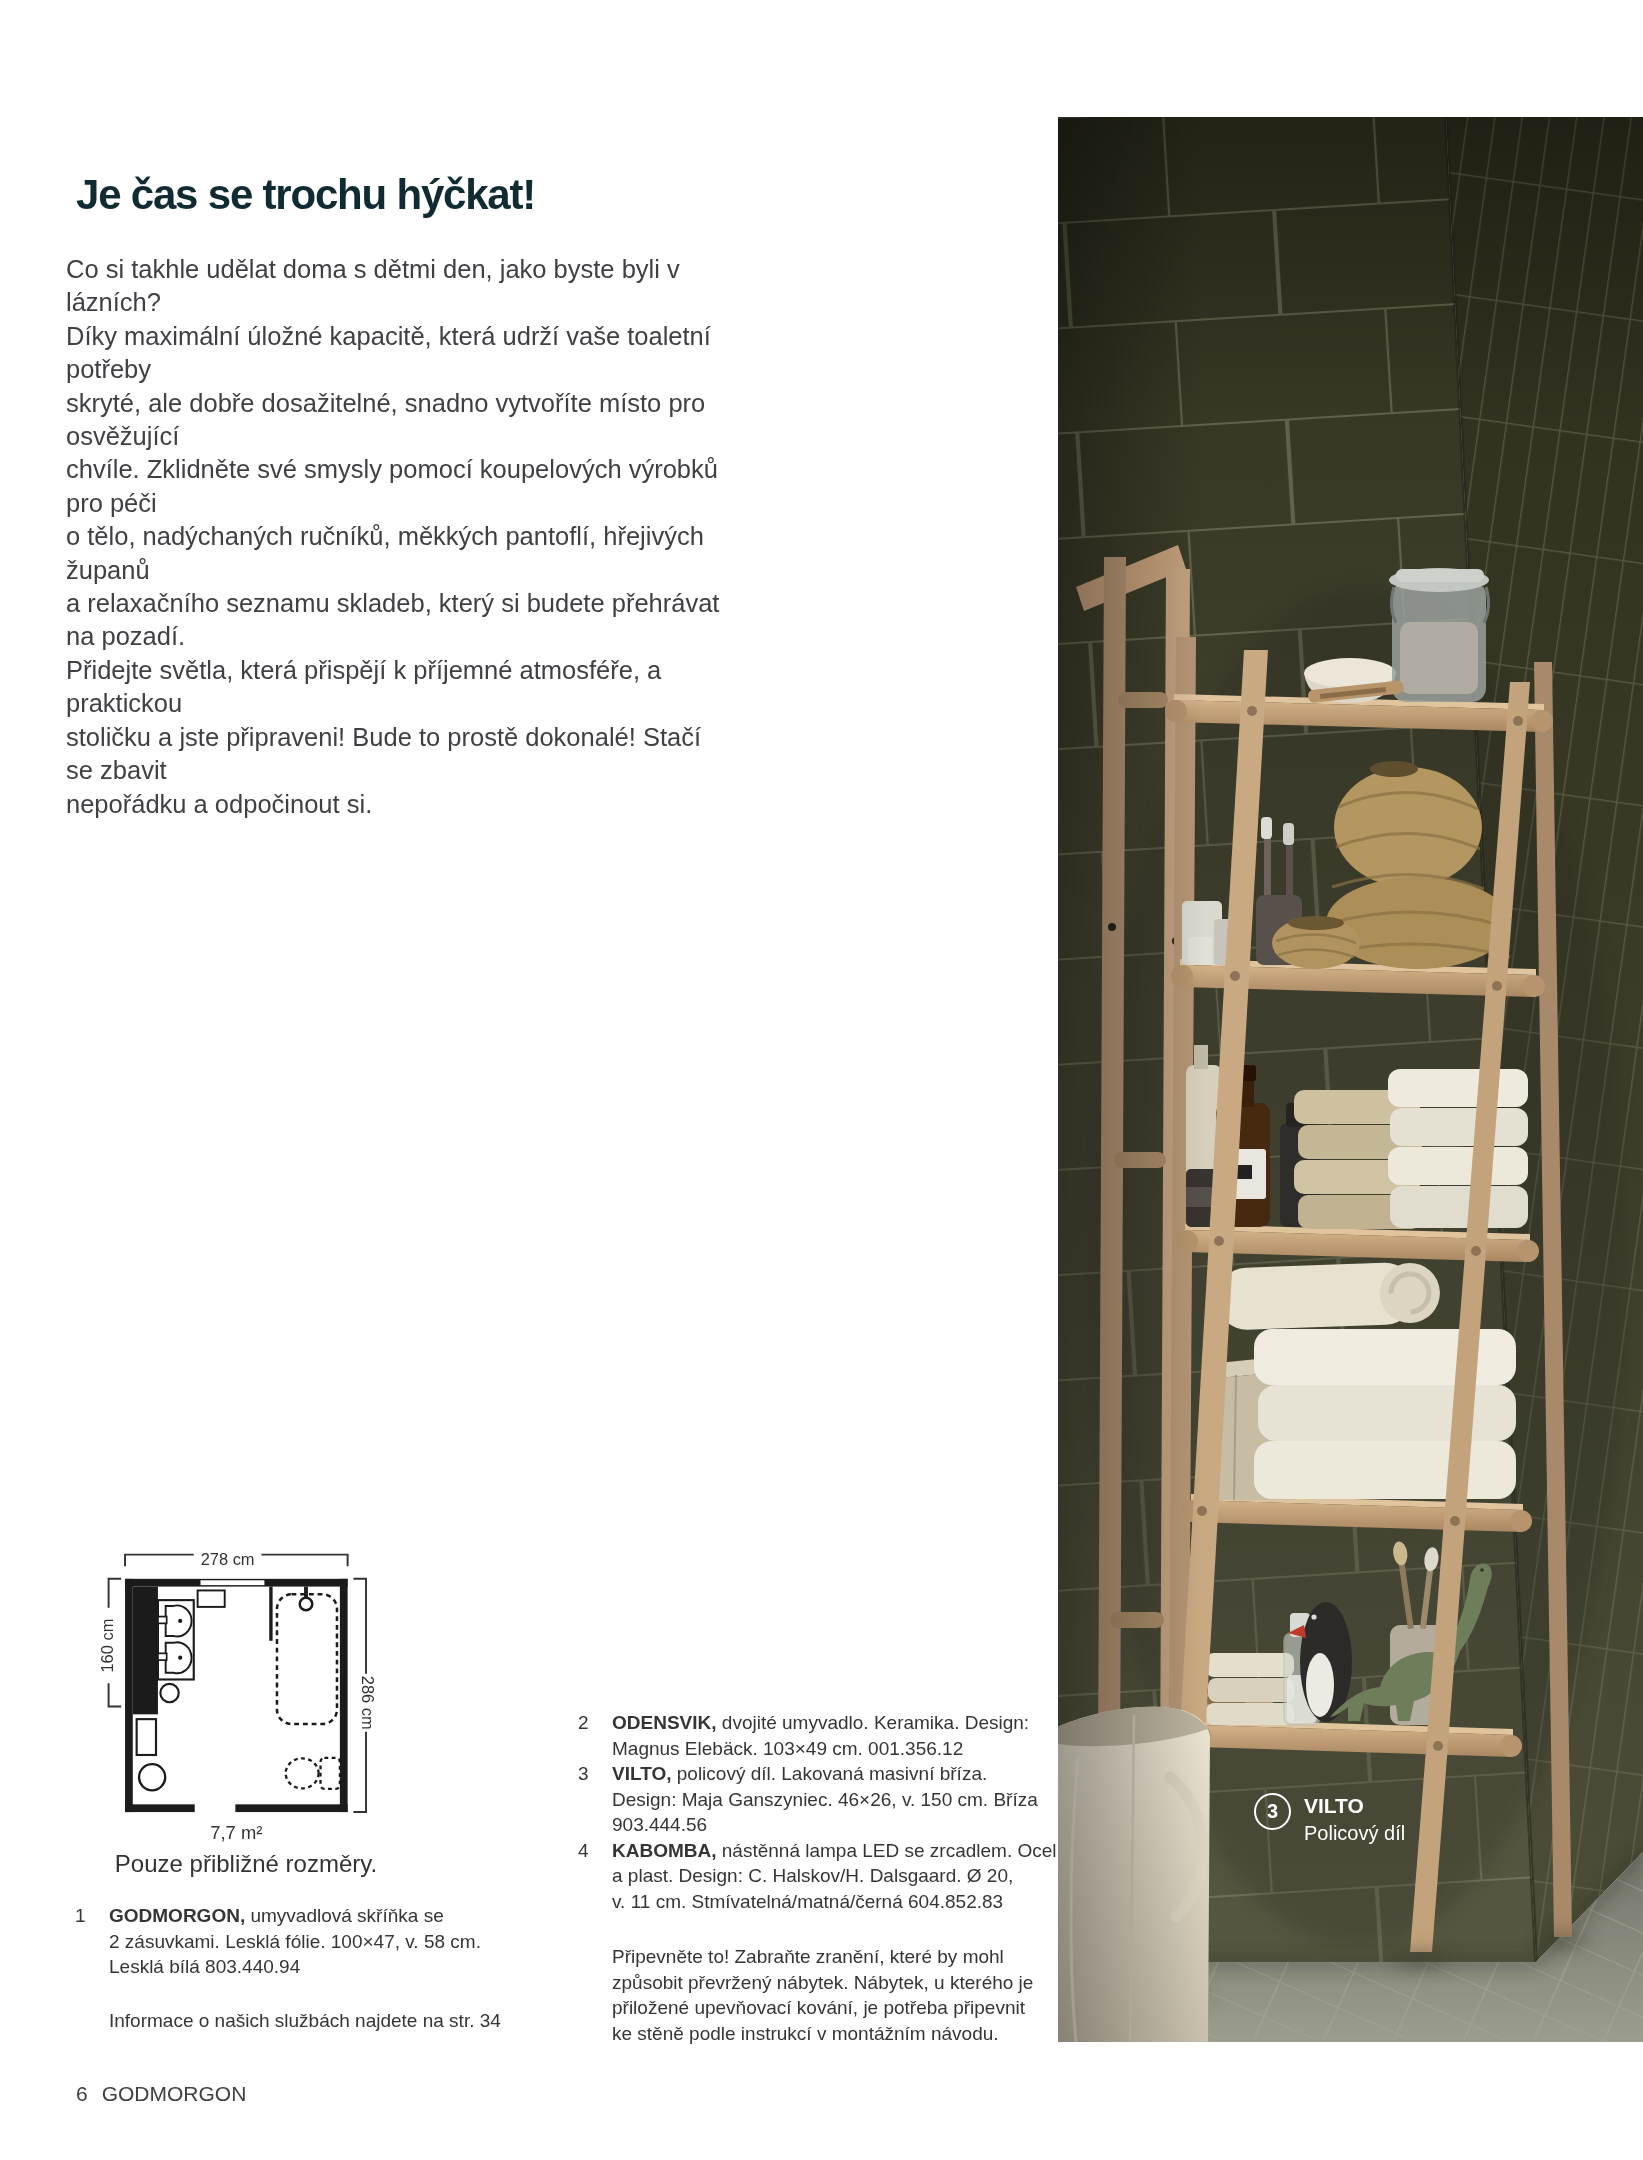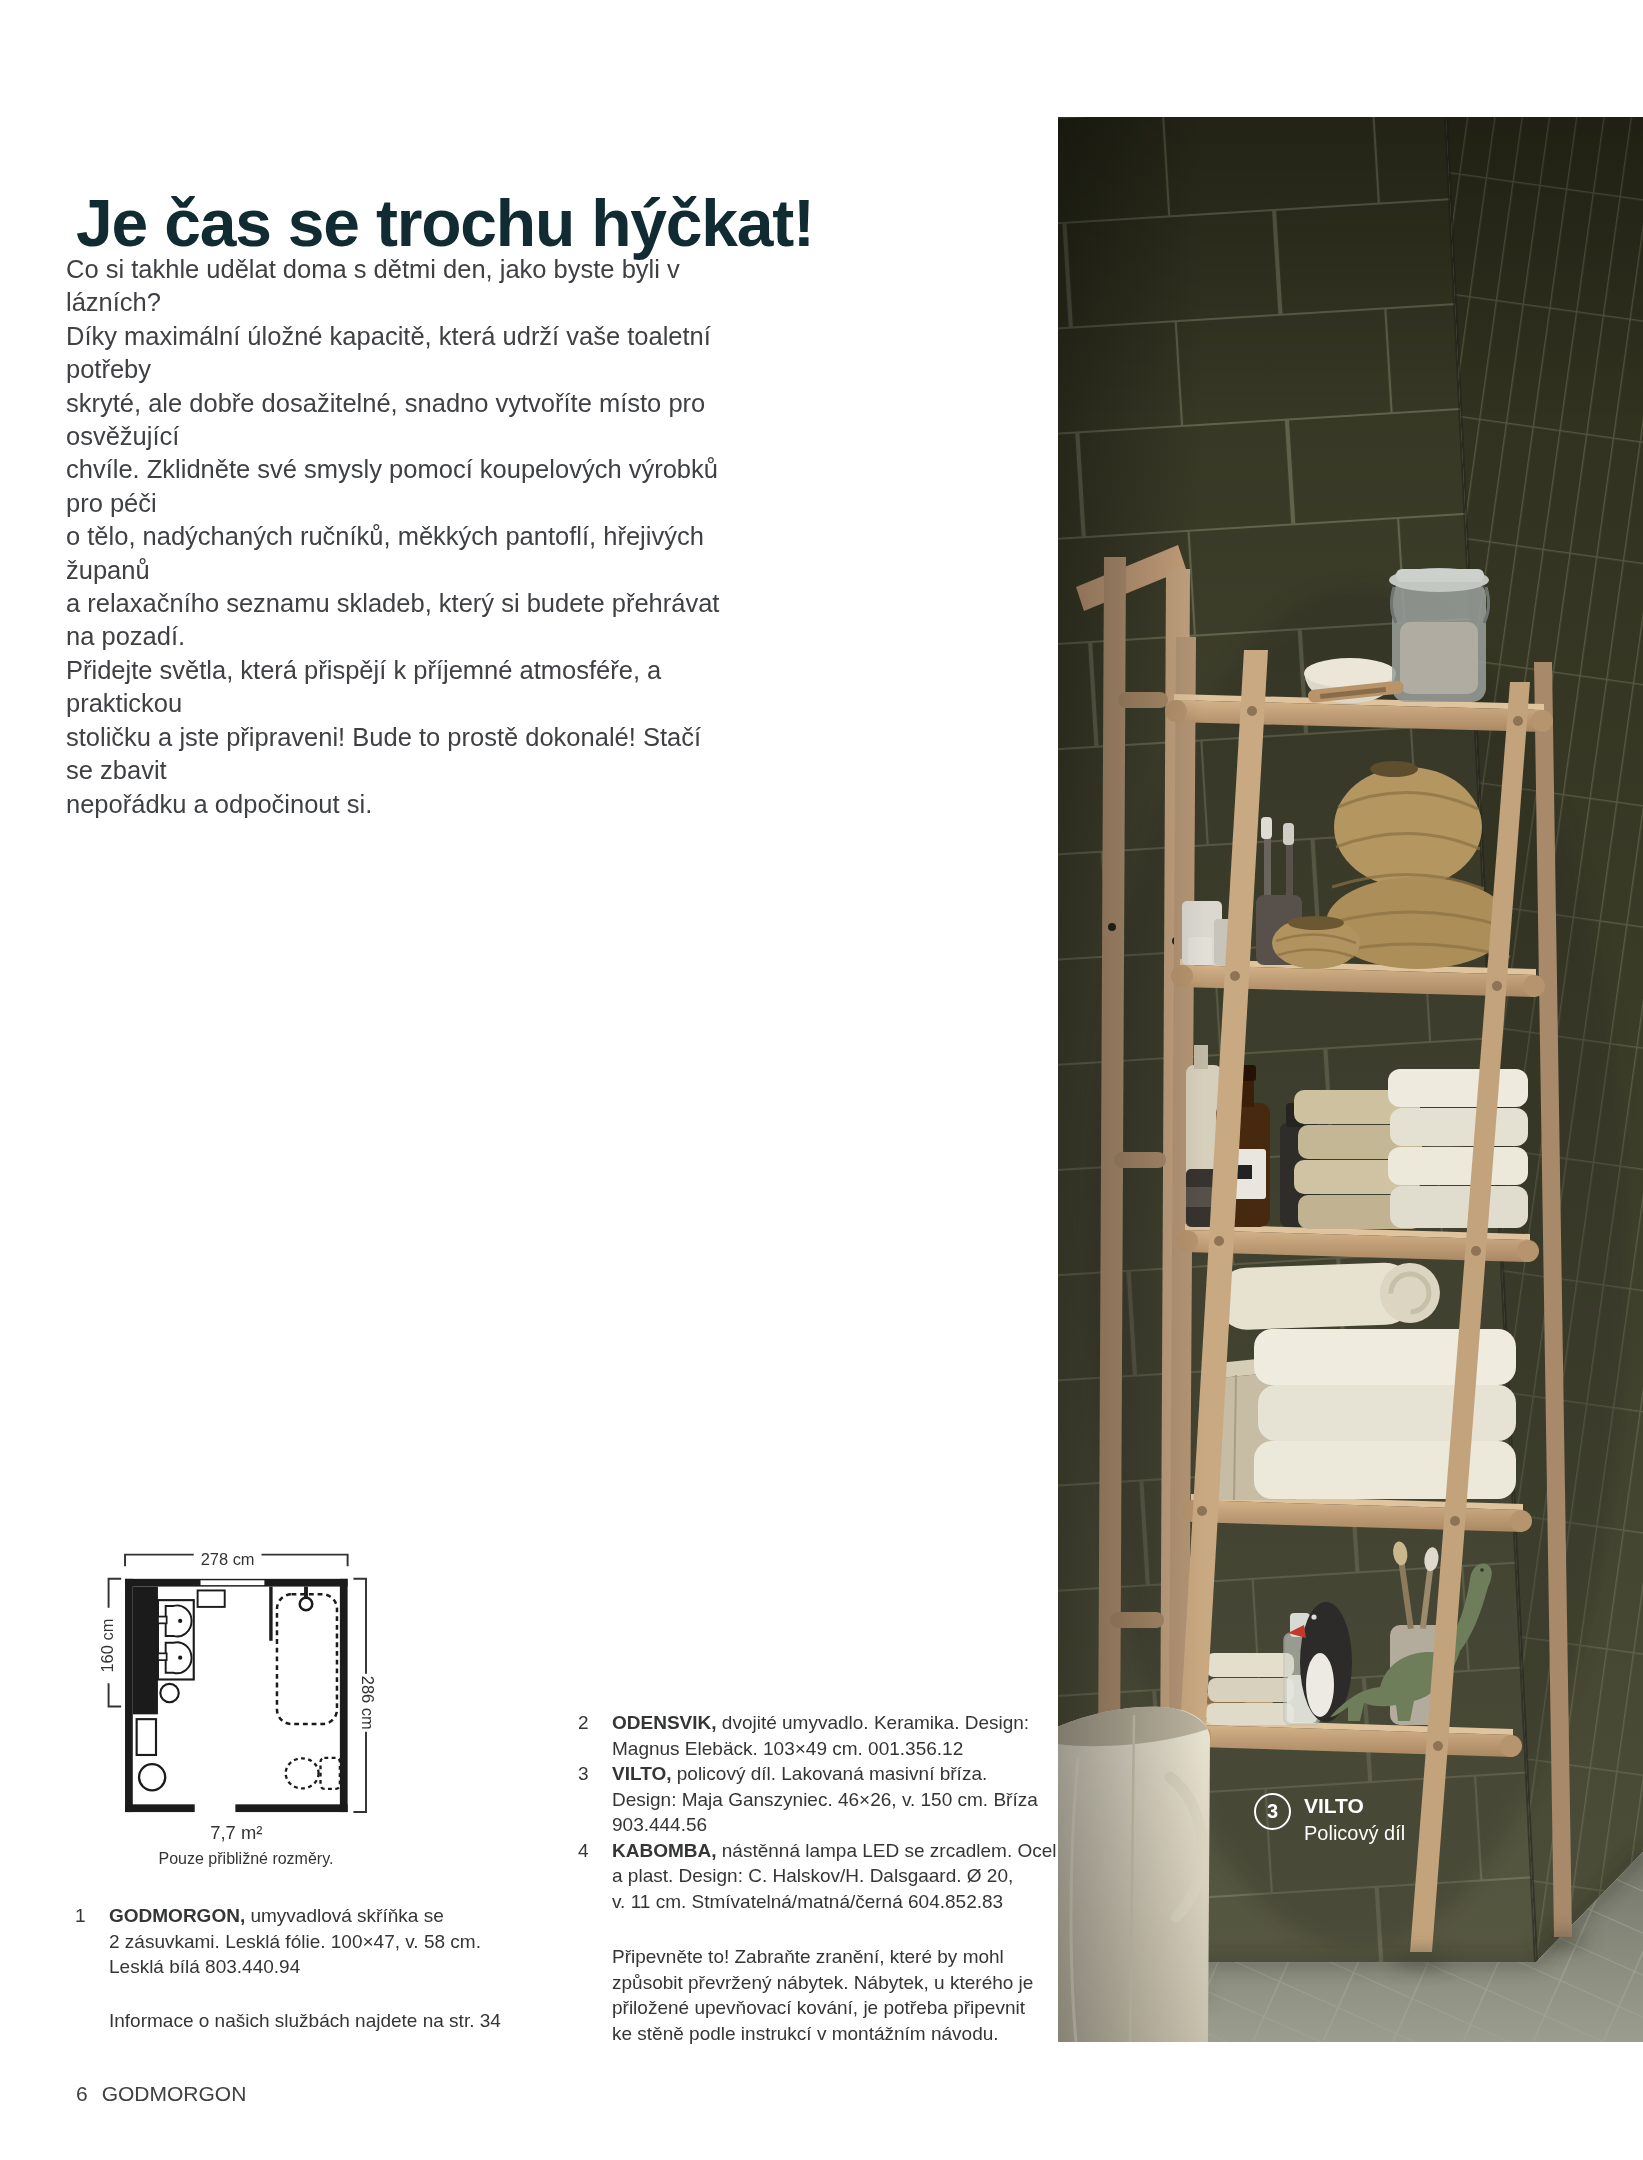--- a/index.html
+++ b/index.html
@@ -1,30 +1,30 @@
 <!DOCTYPE html>
 <html><head>
 <meta charset="utf-8">
 <style>
   html,body { margin:0; padding:0; background:#ffffff; }
   .page {
     position:relative; width:1643px; height:2160px; background:#ffffff;
     font-family:"Liberation Sans", sans-serif; overflow:hidden;
   }
   .headline {
-    position:absolute; left:76px; top:146px; font-size:66px; line-height:1;
+    position:absolute; left:76px; top:146px; font-size:42px; line-height:1;
     font-weight:700; letter-spacing:-1.2px; color:#112b33;
   }
   .intro {
     position:absolute; left:66px; top:253px; width:660px;
     font-size:25.5px; line-height:33.4px; color:#3e4043; white-space:pre-line;
   }
   .floorplan { position:absolute; left:96px; top:1540px; width:300px; }
   .floorplan svg { display:block; }
-  .fp-caption { margin-top:2px; width:300px; text-align:center; font-size:16px; color:#333333; }
+  .fp-caption { margin-top:2px; width:300px; text-align:center; font-size:24px; color:#333333; }
   .dimtext { font-size:17px; fill:#333333; font-family:"Liberation Sans", sans-serif; }
   .areatext { font-size:19px; fill:#333333; font-family:"Liberation Sans", sans-serif; }
 
   .col-left  { position:absolute; left:75px;  top:1903px; width:470px; }
   .col-right { position:absolute; left:578px; top:1710px; width:480px; }
   .item { display:flex; font-size:19px; line-height:25.5px; color:#343536; }
   .item .num { width:34px; flex:none; }
   .item .txt { flex:1; }
   .item b { font-weight:700;text-align:center; }
   .desc { white-space:pre-line; }

